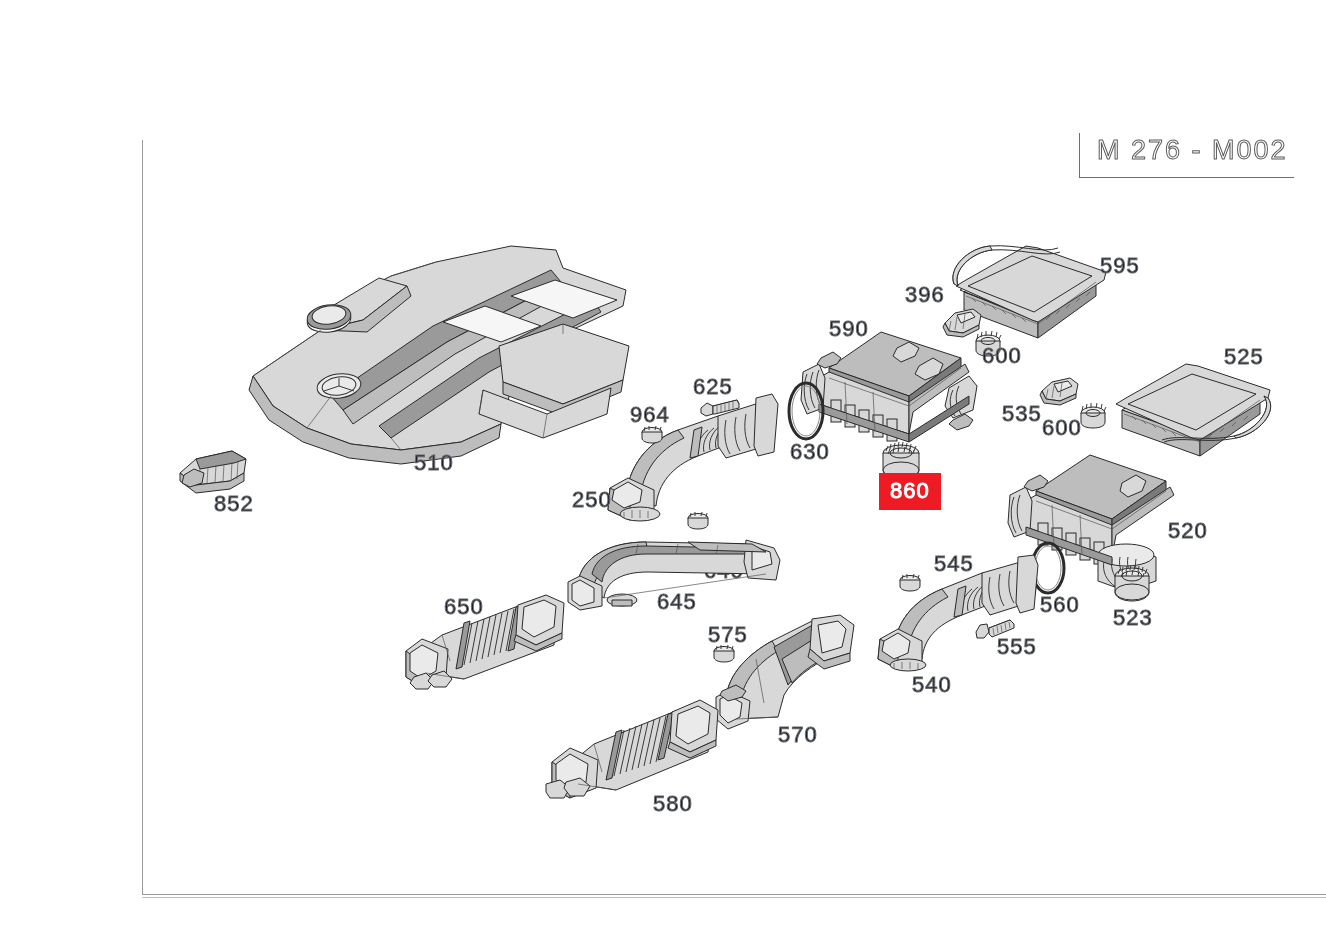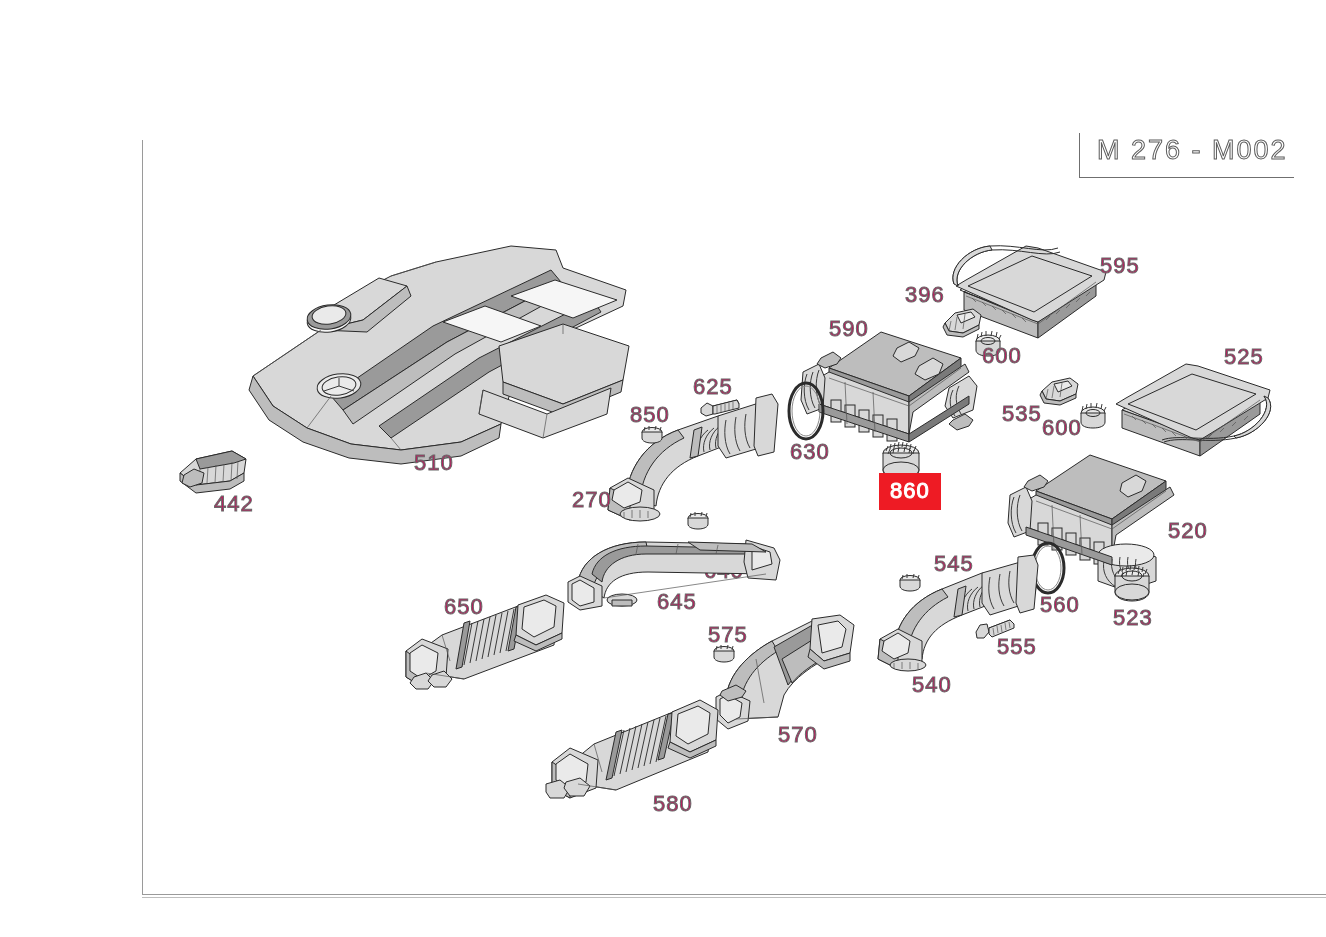--- a/index.html
+++ b/index.html
@@ -42,21 +42,21 @@
     -webkit-text-stroke:1px #5c5c5c;
     font-family:"Liberation Sans", sans-serif;
     white-space:nowrap;
   }
 
   
   .lbl{
     position:absolute;
     font-size:22px;
     letter-spacing:1px;
-    color:#be185d;
+    color:#0f172a;
     -webkit-text-stroke:1px #6a6a6a;
     font-family:"Liberation Sans", sans-serif;
     white-space:nowrap;
     user-select:none;
   }
   .lbl.hi{
     background:#ee1b24;
     color:#ffffff;
     -webkit-text-stroke:1px #ffffff;
     padding:2px 8px 3px 8px;
@@ -153,21 +153,21 @@
         <path d="M26 26 L24 40"></path>
           <path d="M34 24 L33 40"></path>
           <path d="M42 22 L41 40"></path>
         <path d="M50 21 L49 39"></path>
           <path d="M58 19 L57 38"></path>
           <path d="M64 18 L63 36"></path>
       </g>
       <path class="f-mid" d="M10 32 L20 26 L30 30 L28 40 L16 44 L8 40 Z"></path>
     </svg>
   </div>
-  <div class="lbl" style="left:198px;top:491px;">442</div>
+  <div class="lbl" style="left:198px;top:491px;">852</div>
 
   <div class="part" style="left:930px;top:240px;">
     <svg width="170" height="110" viewBox="0 0 170 110">
 
       <path class="f-light" d="M18 52 L78 14 L150 38 L92 80 Z"></path>
       <path class="f-mid" d="M18 52 L92 80 L92 98 L18 70 Z"></path>
       <path class="f-dark" d="M92 80 L150 38 L150 56 L92 98 Z"></path>
 
       <path class="f-pale" d="M30 52 L78 22 L138 42 L92 72 Z"></path>
 
@@ -480,35 +480,35 @@
 
       <ellipse class="f-light" cx="34" cy="124" rx="20" ry="7"></ellipse>
       <g class="ln-thin">
         <path d="M18 122 L18 128"></path>
           <path d="M26 120 L26 128"></path>
         <path d="M34 120 L34 128"></path>
           <path d="M42 121 L42 128"></path>
       </g>
     </svg>
   </div>
-  <div class="lbl" style="left:556px;top:487px;">270</div>
+  <div class="lbl" style="left:556px;top:487px;">250</div>
 
   <div class="part" style="left:622px;top:424px;">
     <svg width="28" height="22" viewBox="0 0 28 22">
       <ellipse class="f-pale" cx="14" cy="8" rx="10" ry="4.5"></ellipse>
       <path class="f-light" d="M4 8 L4 14 C4 17 8 19 14 19 C20 19 24 17 24 14 L24 8 Z"></path>
       <g class="ln">
           <path d="M6 7 L7 3"></path>
           <path d="M11 6 L11 2"></path>
           <path d="M17 6 L18 2"></path>
           <path d="M22 7 L23 3"></path>
         </g>
     </svg>
   </div>
-  <div class="lbl" style="left:614px;top:402px;">850</div>
+  <div class="lbl" style="left:614px;top:402px;">964</div>
 
   <div class="part" style="left:683px;top:398px;">
     <svg width="42" height="22" viewBox="0 0 42 22">
       <path class="f-light" d="M2 10 L8 5 L14 8 L14 16 L7 18 L2 15 Z"></path>
       <path class="f-mid" d="M14 8 L38 2 L40 6 L16 13 Z"></path>
       <path class="f-light" d="M14 8 L38 2 L40 6 L40 10 L16 16 L14 16 Z"></path>
       <g class="ln-thin">
         <path d="M18 8 L18 15"></path>
           <path d="M22 7 L22 14"></path>
           <path d="M26 6 L26 13"></path>

